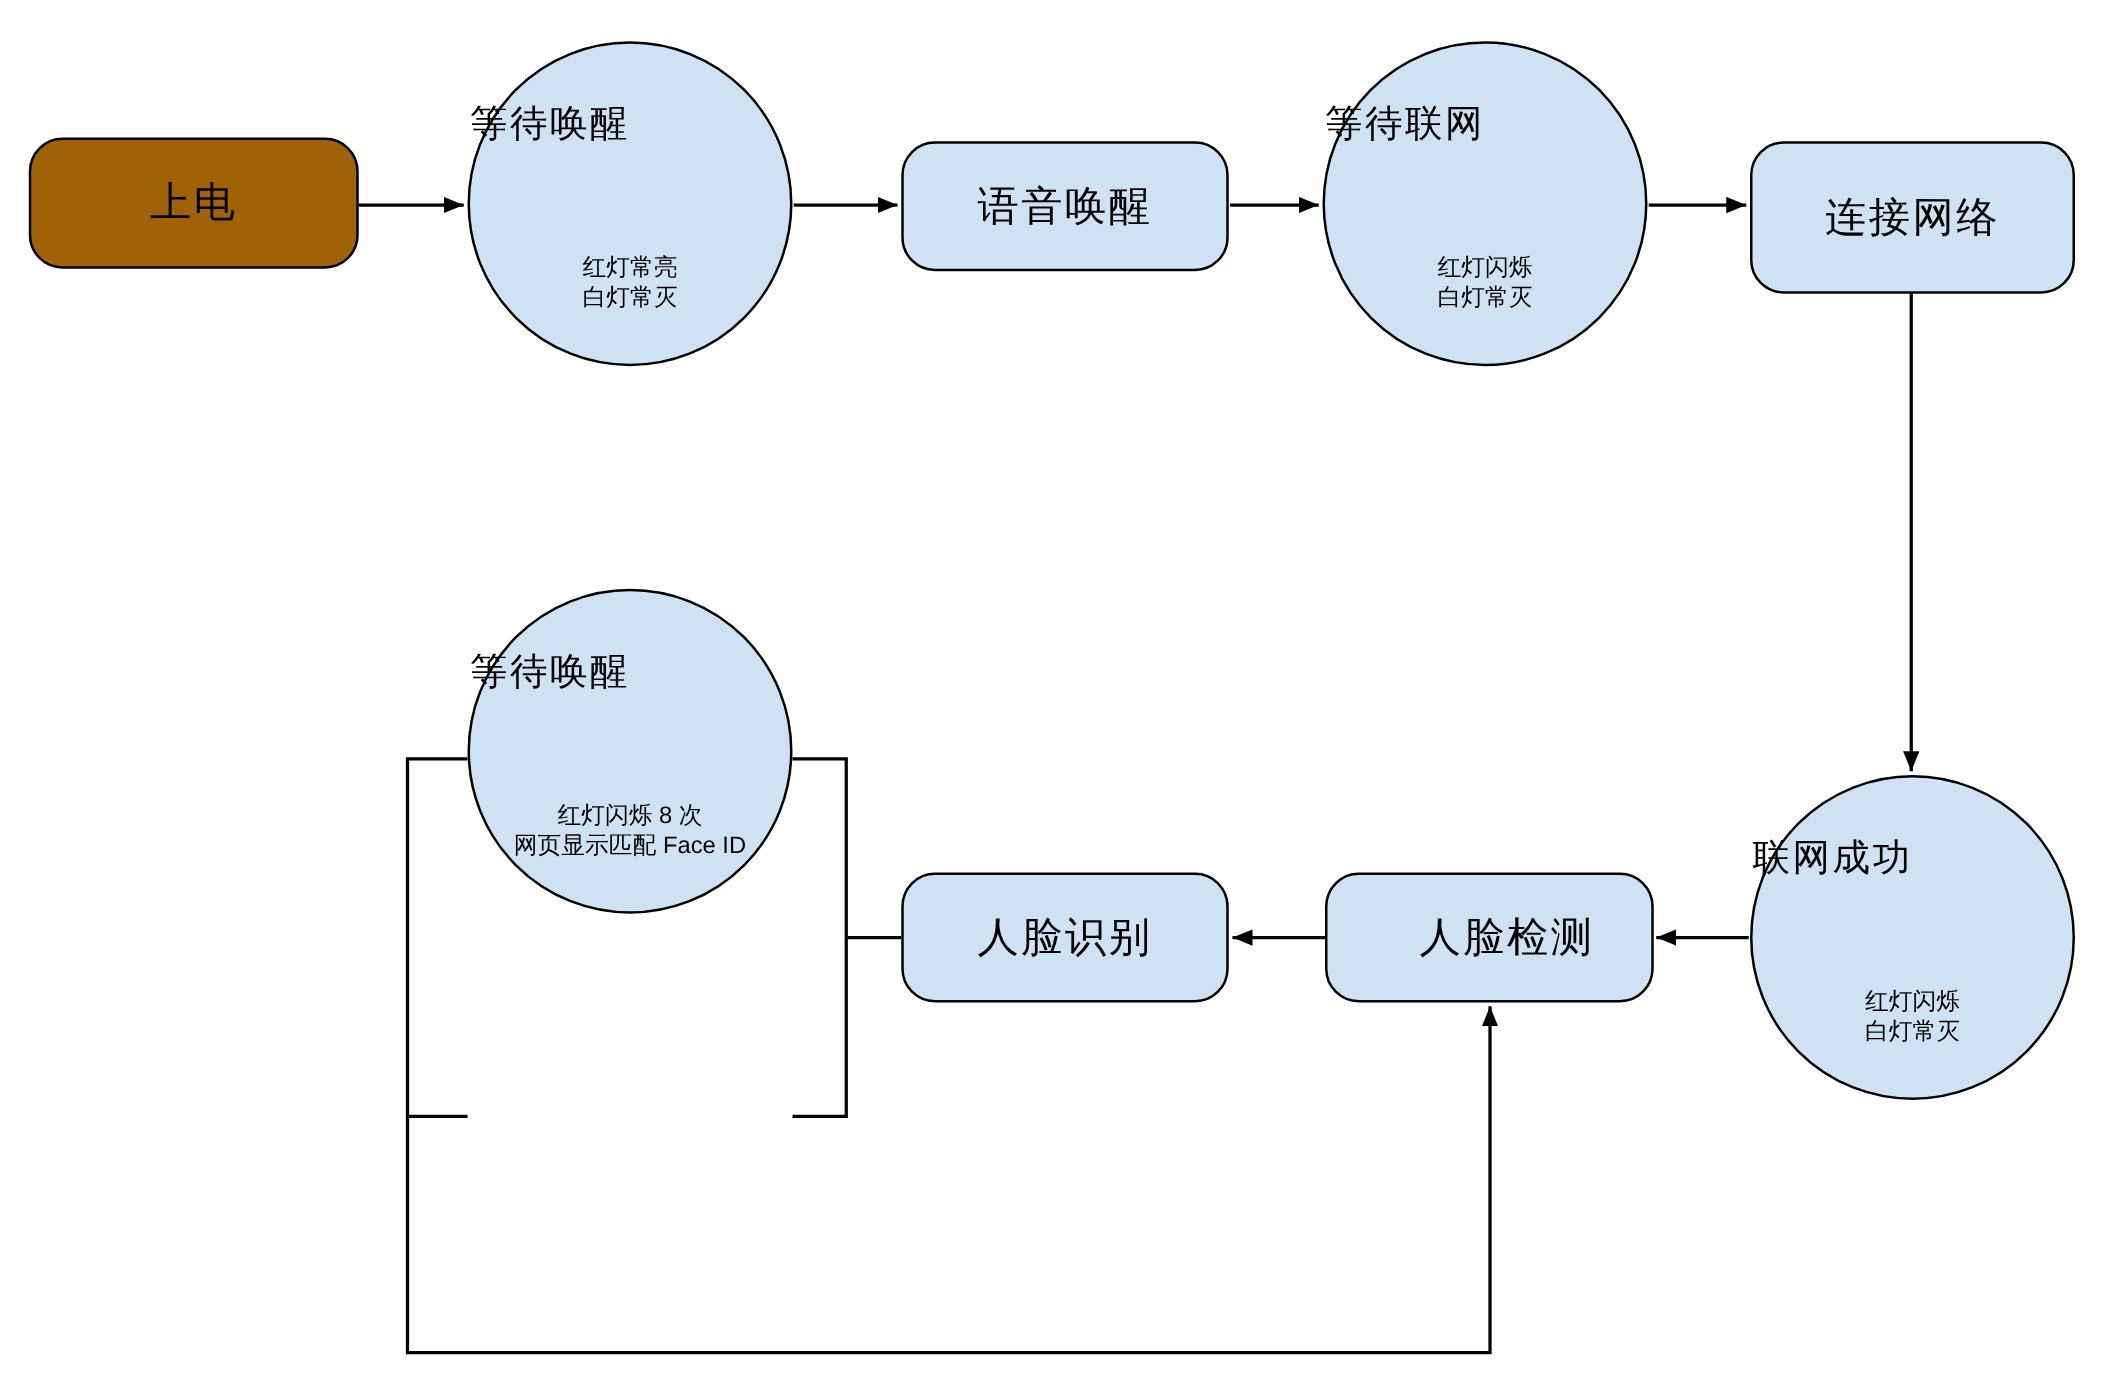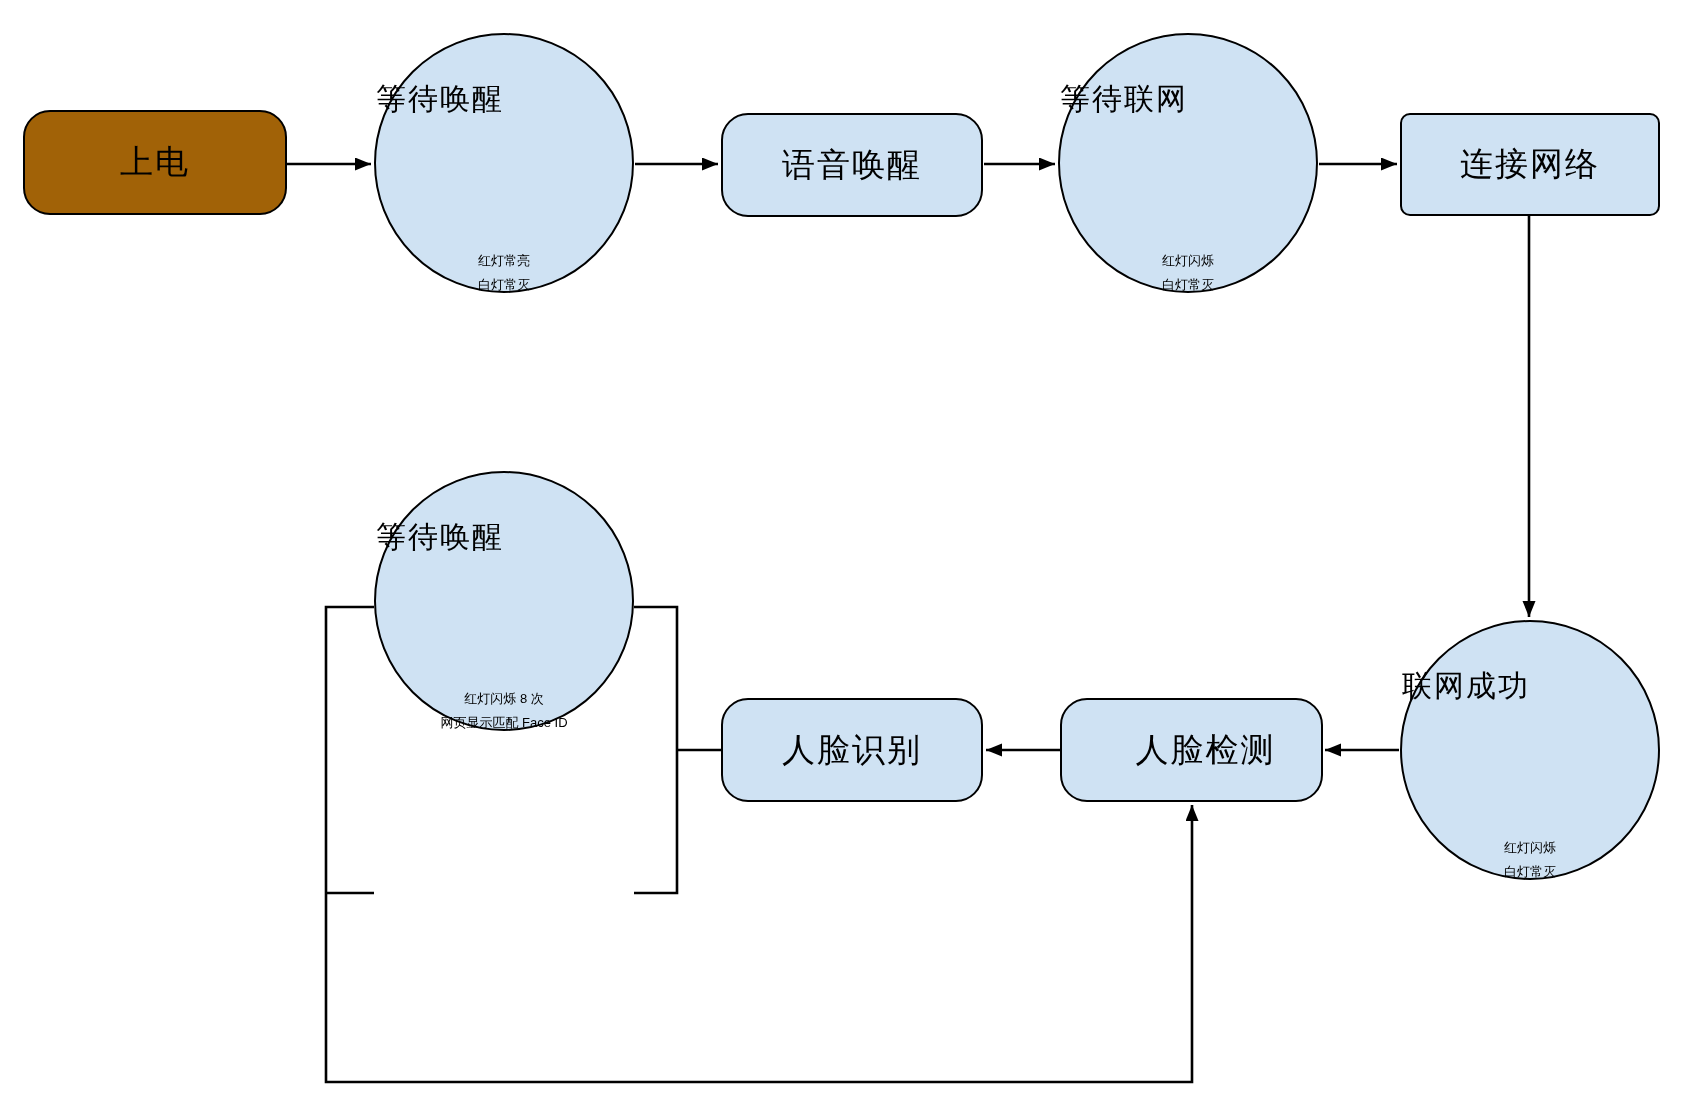--- a/index.html
+++ b/index.html
@@ -30,24 +30,23 @@
   }
   .circle .title{
     position:absolute;top:44px;left:0;right:0;
     text-align:left;
     font-size:30px;
     letter-spacing:2px;
   }
   .circle .status{
     position:absolute;top:168px;left:-20px;right:-20px;
     text-align:center;
-    font-size:13px;
+    font-size:19px;
     line-height:24px;
     white-space:pre-line;
-    margin-top:46px;
   }
 </style>
 </head>
 <body>
 
 <div id="canvas" style="background: rgb(255, 255, 255);">
 
   <svg id="wires" viewBox="0 0 1682 1108" xmlns="http://www.w3.org/2000/svg">
     <defs>
       <marker id="arrow" markerUnits="userSpaceOnUse" markerWidth="17" markerHeight="14" refX="16" refY="6.5" orient="auto">
@@ -88,21 +87,21 @@
   <div class="node rect" style="left: 721px; top: 113px; width: 262px; height: 104px; background: rgb(207, 226, 243); border-color: rgb(0, 0, 0);">
     <span>语音唤醒</span>
   </div>
 
   <div class="node circle" style="left: 1058px; top: 33px; background: rgb(207, 226, 243); border-color: rgb(0, 0, 0);">
     <div class="title">等待联网</div>
     <div class="status">红灯闪烁
 白灯常灭</div>
   </div>
 
-  <div class="node rect" style="left: 1400px; top: 113px; width: 260px; height: 103px; background: rgb(207, 226, 243); border-color: rgb(0, 0, 0); border-radius: 10px;">
+  <div class="node rect" style="left: 1400px; top: 113px; width: 260px; height: 122px; background: rgb(207, 226, 243); border-color: rgb(0, 0, 0);">
     <span>连接网络</span>
   </div>
 
   <div class="node circle" style="left: 1400px; top: 620px; background: rgb(207, 226, 243); border-color: rgb(0, 0, 0);">
     <div class="title">联网成功</div>
     <div class="status">红灯闪烁
 白灯常灭</div>
   </div>
 
   <div class="node rect" style="left: 1060px; top: 698px; width: 263px; height: 104px; background: rgb(207, 226, 243); border-color: rgb(0, 0, 0); padding-left: 28px;">

